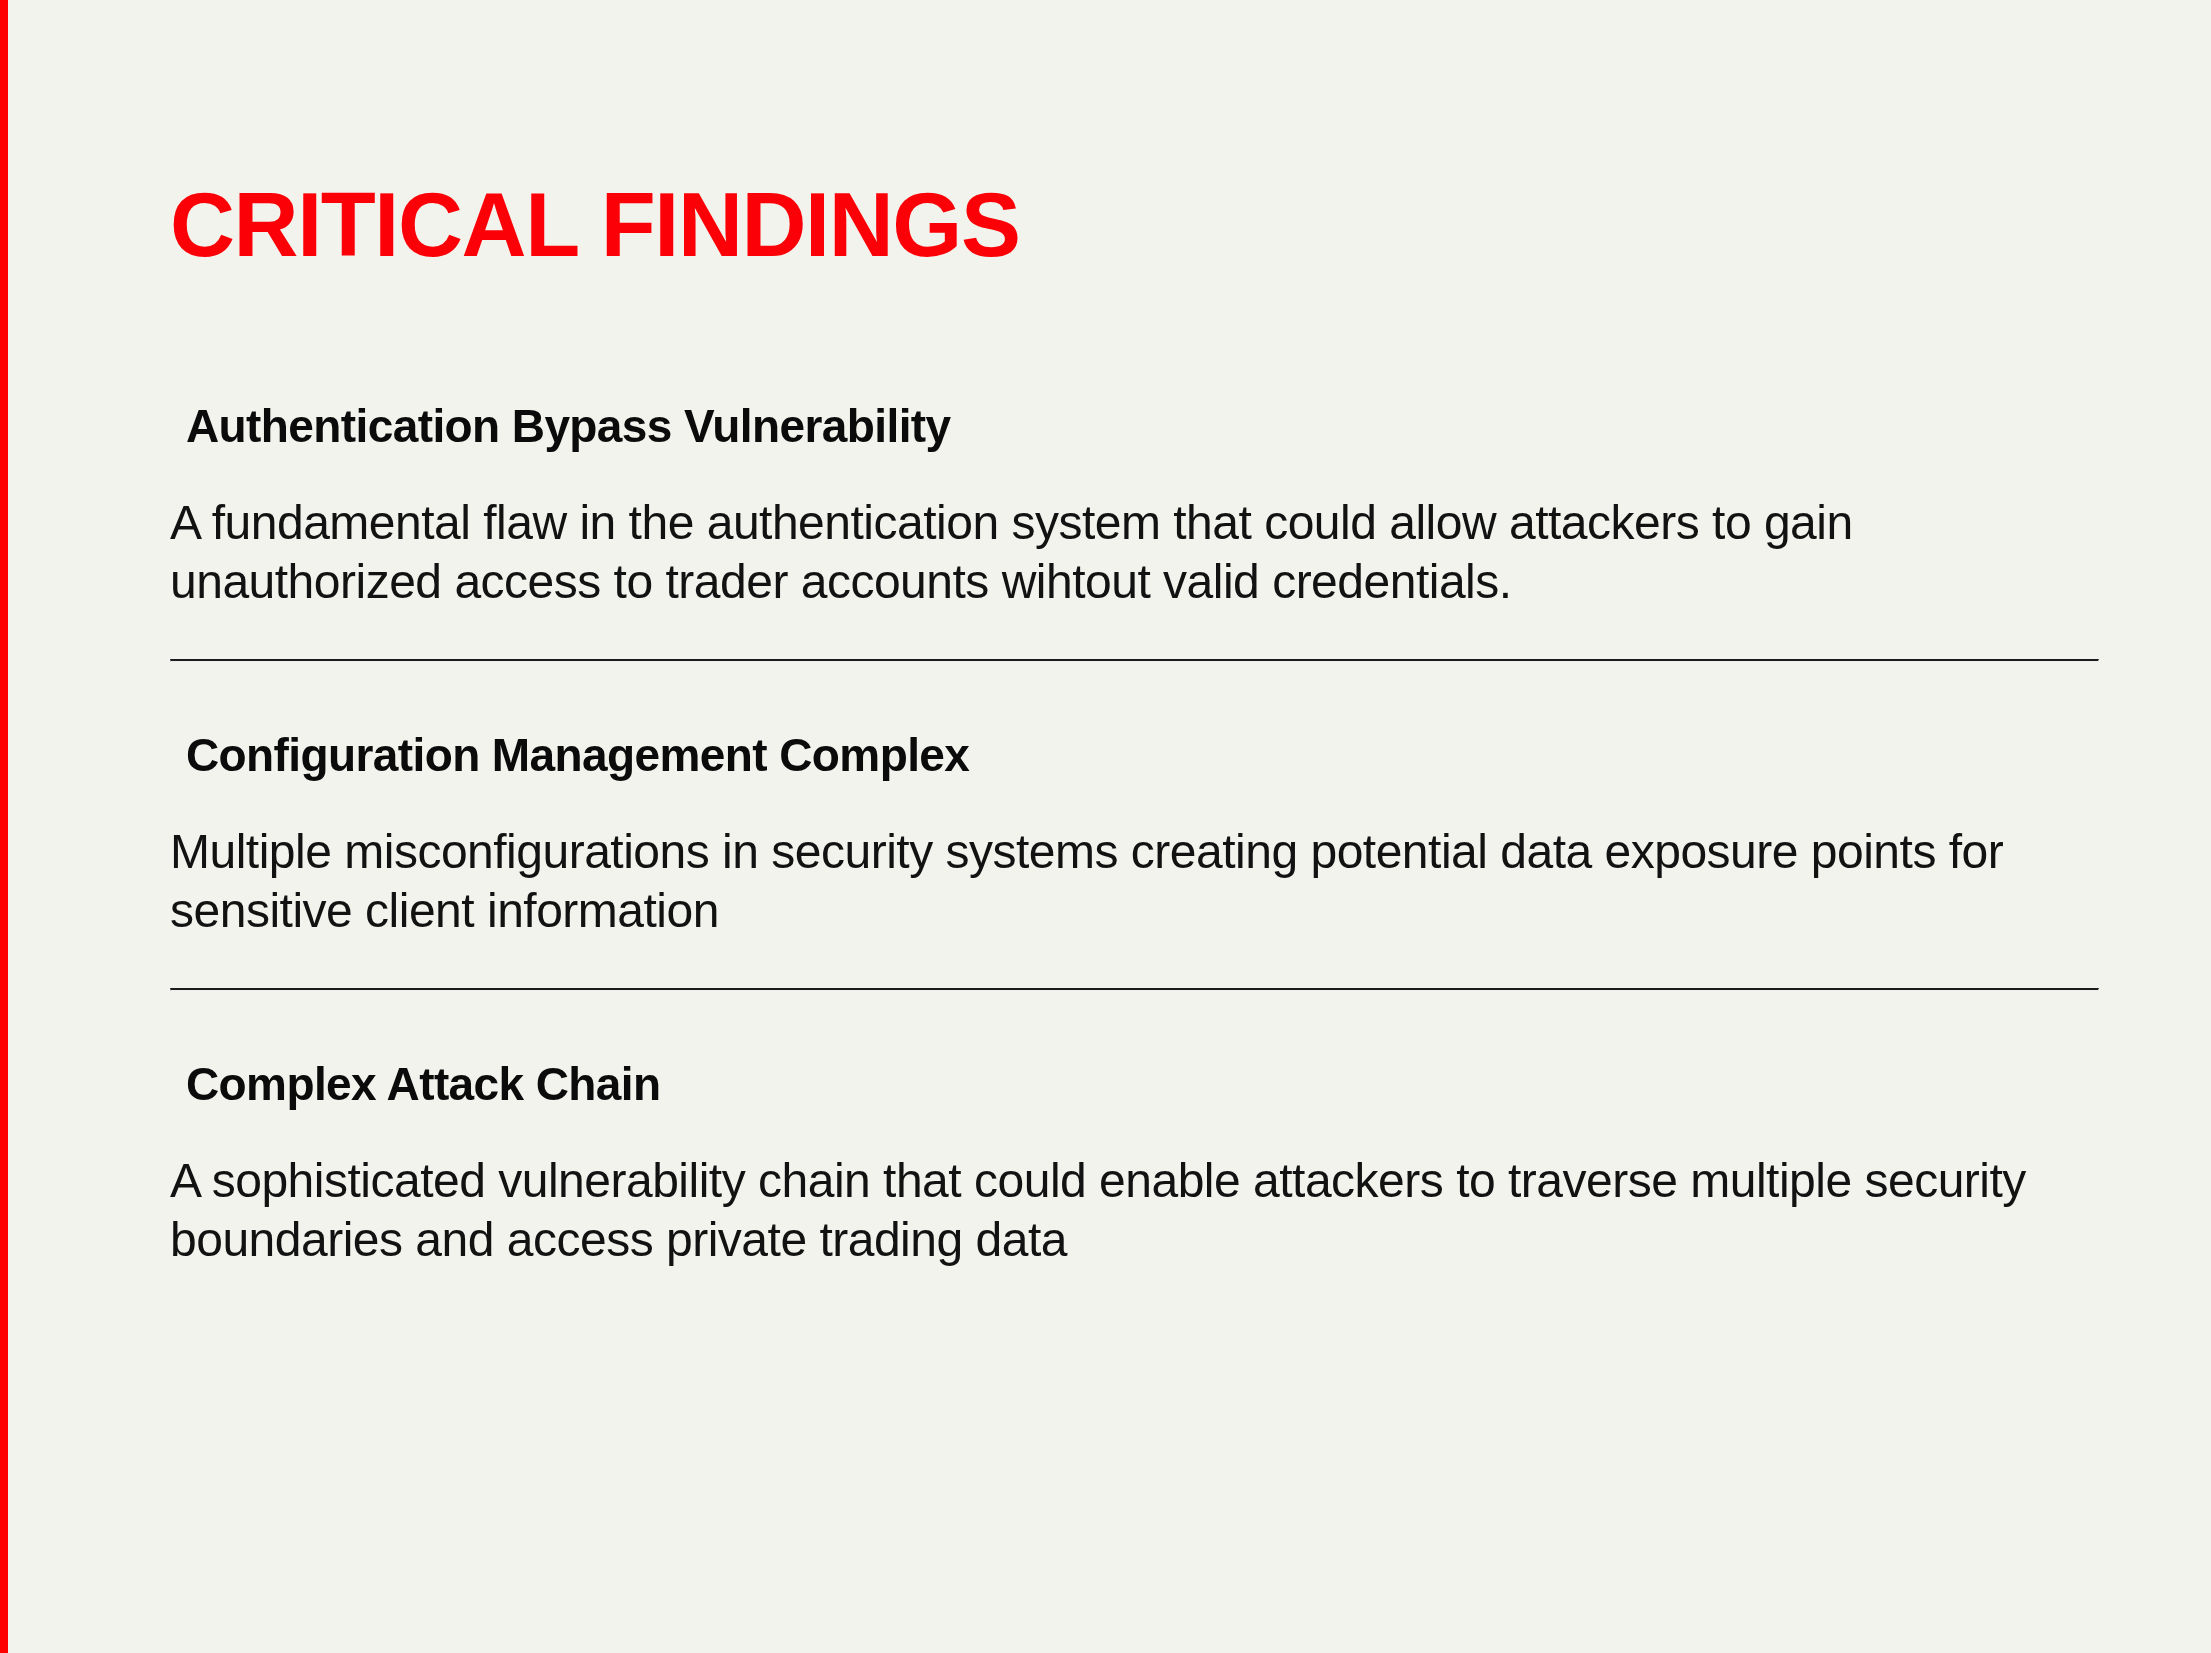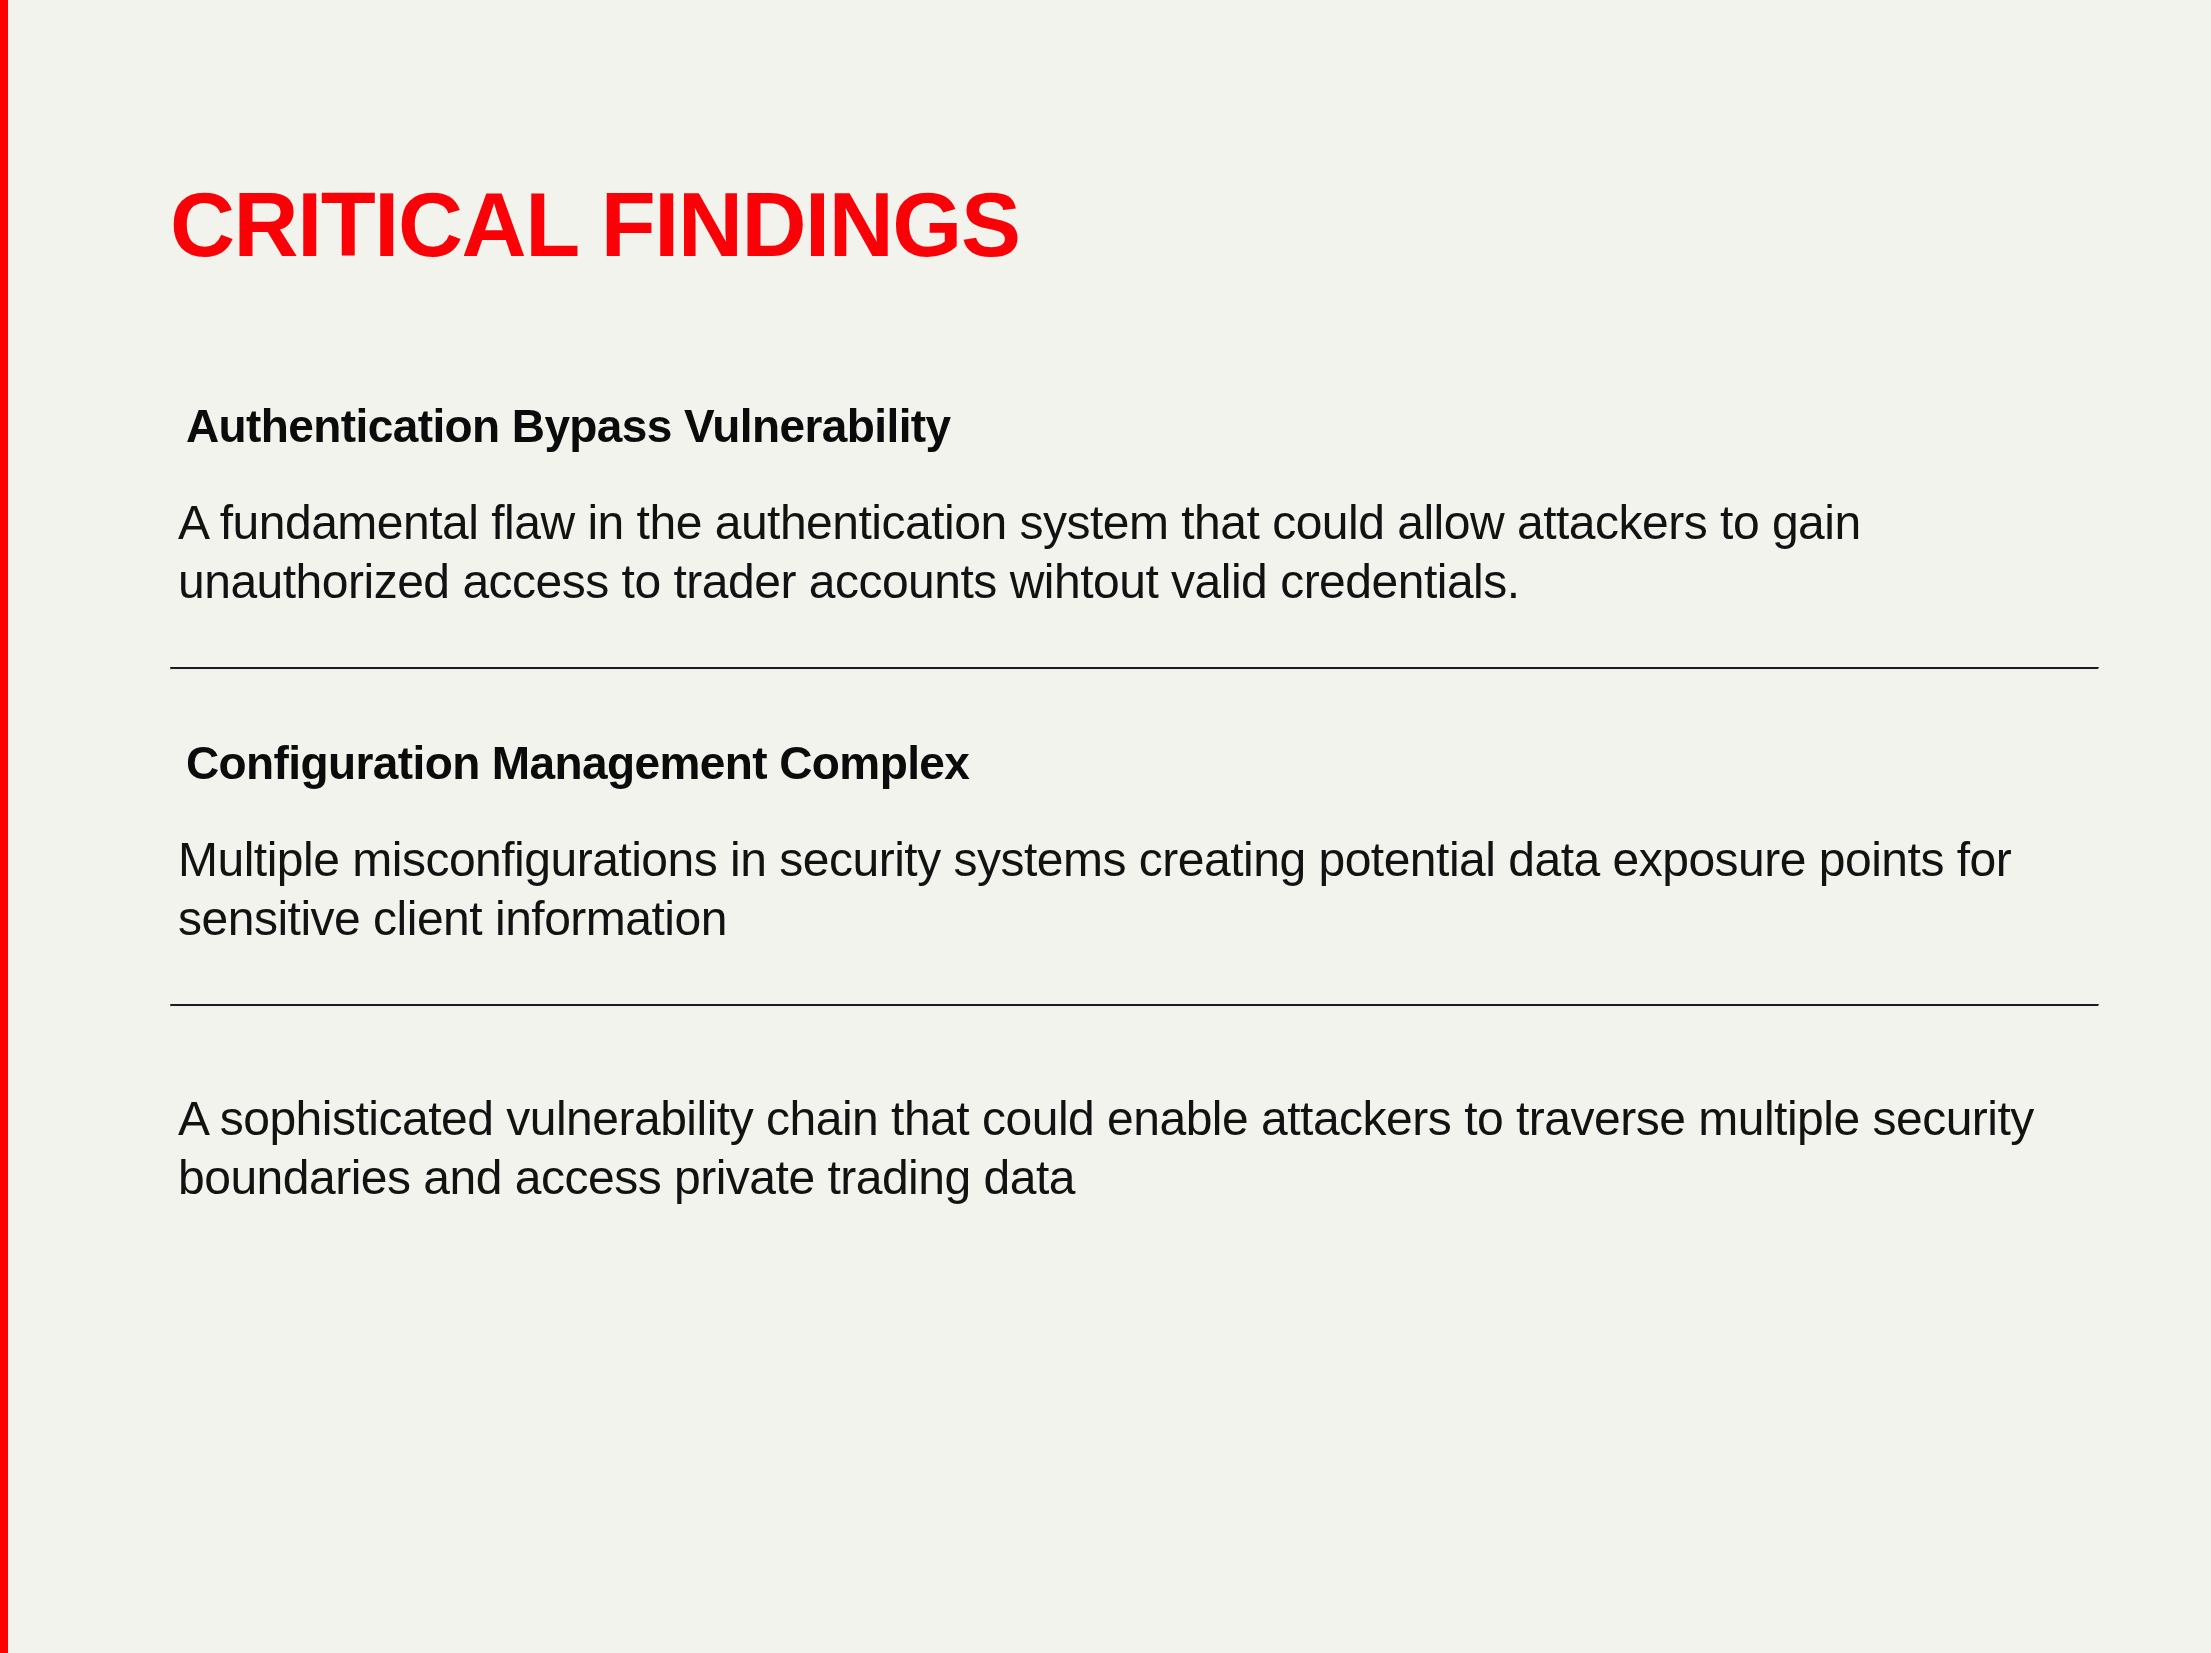--- a/index.html
+++ b/index.html
@@ -62,21 +62,21 @@
     margin: 16px;
     font-size: 46px;
     line-height: 54px;
     font-weight: 700;
     letter-spacing: -0.6px;
     color: #0B0B0B;
     white-space: nowrap;
   }
 
   .finding-body {
-    margin: 8px;
+    margin: 0;
     padding-top: 24px;
     font-size: 48px;
     line-height: 59px;
     font-weight: 400;
     letter-spacing: -0.5px;
     color: #121212;
     max-width: 1915px;
   }
 
   .divider {
@@ -112,18 +112,19 @@
     <section class="finding">
       <h2 class="finding-heading">Configuration Management Complex</h2>
       <p class="finding-body">Multiple misconfigurations in security systems creating potential data exposure points for sensitive client information</p>
     </section>
 
     <div class="gap-after-body"></div>
     <hr class="divider">
     <div class="gap-after-divider"></div>
 
     <section class="finding">
+      <h2 class="finding-heading">Complex Attack Chain</h2>
       <p class="finding-body">A sophisticated vulnerability chain that could enable attackers to traverse multiple security boundaries and access private trading data</p>
     </section>
 
   </div>
 </div>
 
 
 </body></html>

